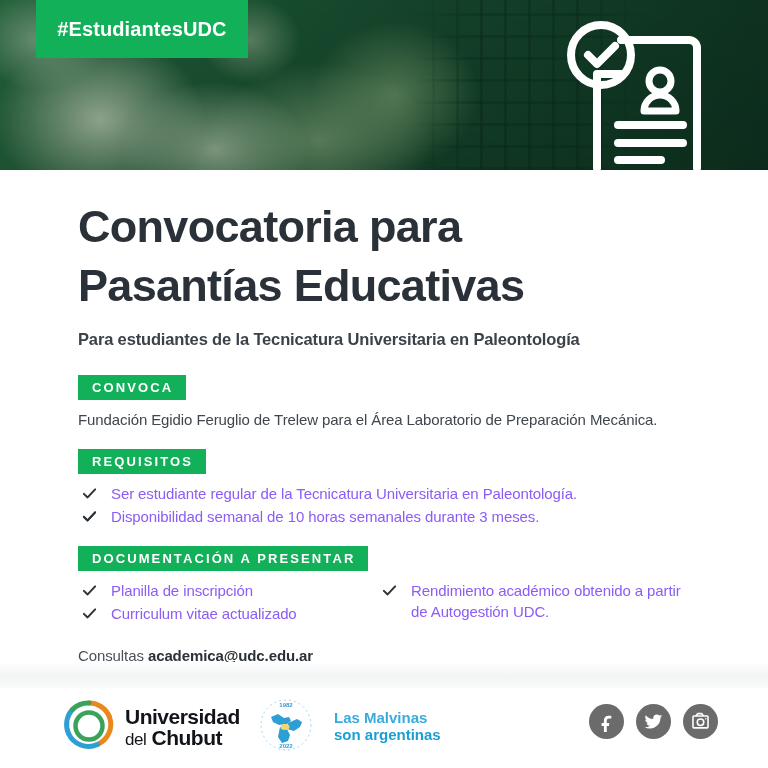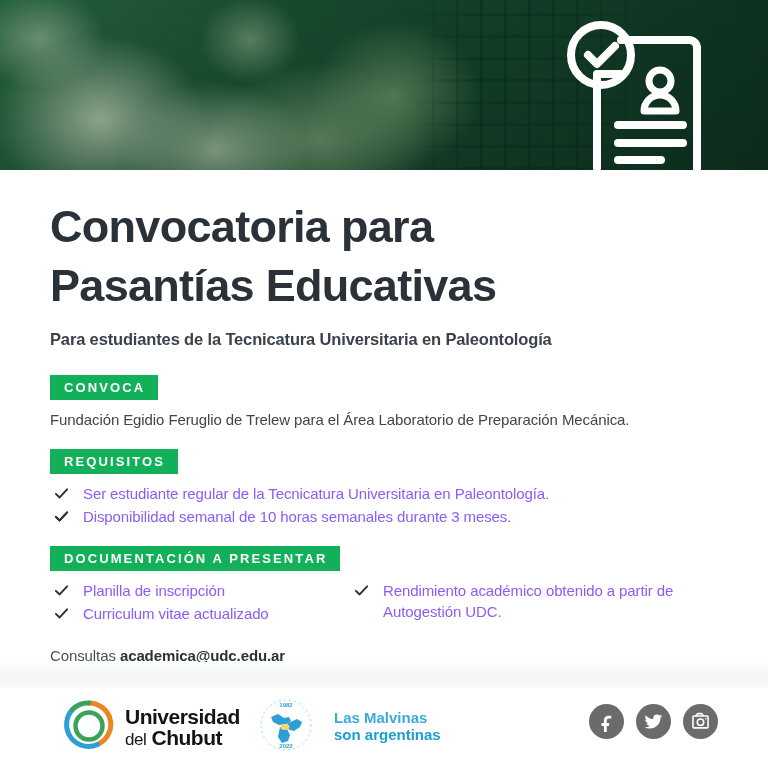--- a/index.html
+++ b/index.html
@@ -83,21 +83,21 @@
     top: 18px;
     z-index: 4;
   }
 
   
   .content {
     position: absolute;
     left: 0;
     top: 170px;
     width: 768px;
-    padding: 0 50px;
+    padding: 0 78px;
     box-sizing: border-box;
   }
 
   h1.title {
     margin: 28px 0 0 0;
     font-size: 45px;
     line-height: 1.30;
     font-weight: 700;
     color: #2b3138;
     letter-spacing: -0.7px;
@@ -239,20 +239,23 @@
 </style>
 </head>
 <body>
 
 <div class="poster">
 
   <div class="hero">
     <div class="hero-photo"></div>
     <div class="hero-tint"></div>
 
+    <div class="hashtag-badge">
+      <span>#EstudiantesUDC</span>
+    </div>
 
     <div class="cert-icon">
       <svg width="145" height="152" viewBox="0 0 145 152" fill="none" xmlns="http://www.w3.org/2000/svg">
 
         <path d="M36 56 V150 M36 56 H60 M60 22 H128 a8 8 0 0 1 8 8 V150" stroke="#ffffff" stroke-width="8" stroke-linecap="round" fill="none"></path>
 
         <circle cx="40" cy="37" r="30" stroke="#ffffff" stroke-width="8" fill="none"></circle>
         <path d="M27 37 L36 46 L54 28" stroke="#ffffff" stroke-width="8" stroke-linecap="round" stroke-linejoin="round" fill="none"></path>
 
         <circle cx="99" cy="63" r="11" stroke="#ffffff" stroke-width="7" fill="none"></circle>

